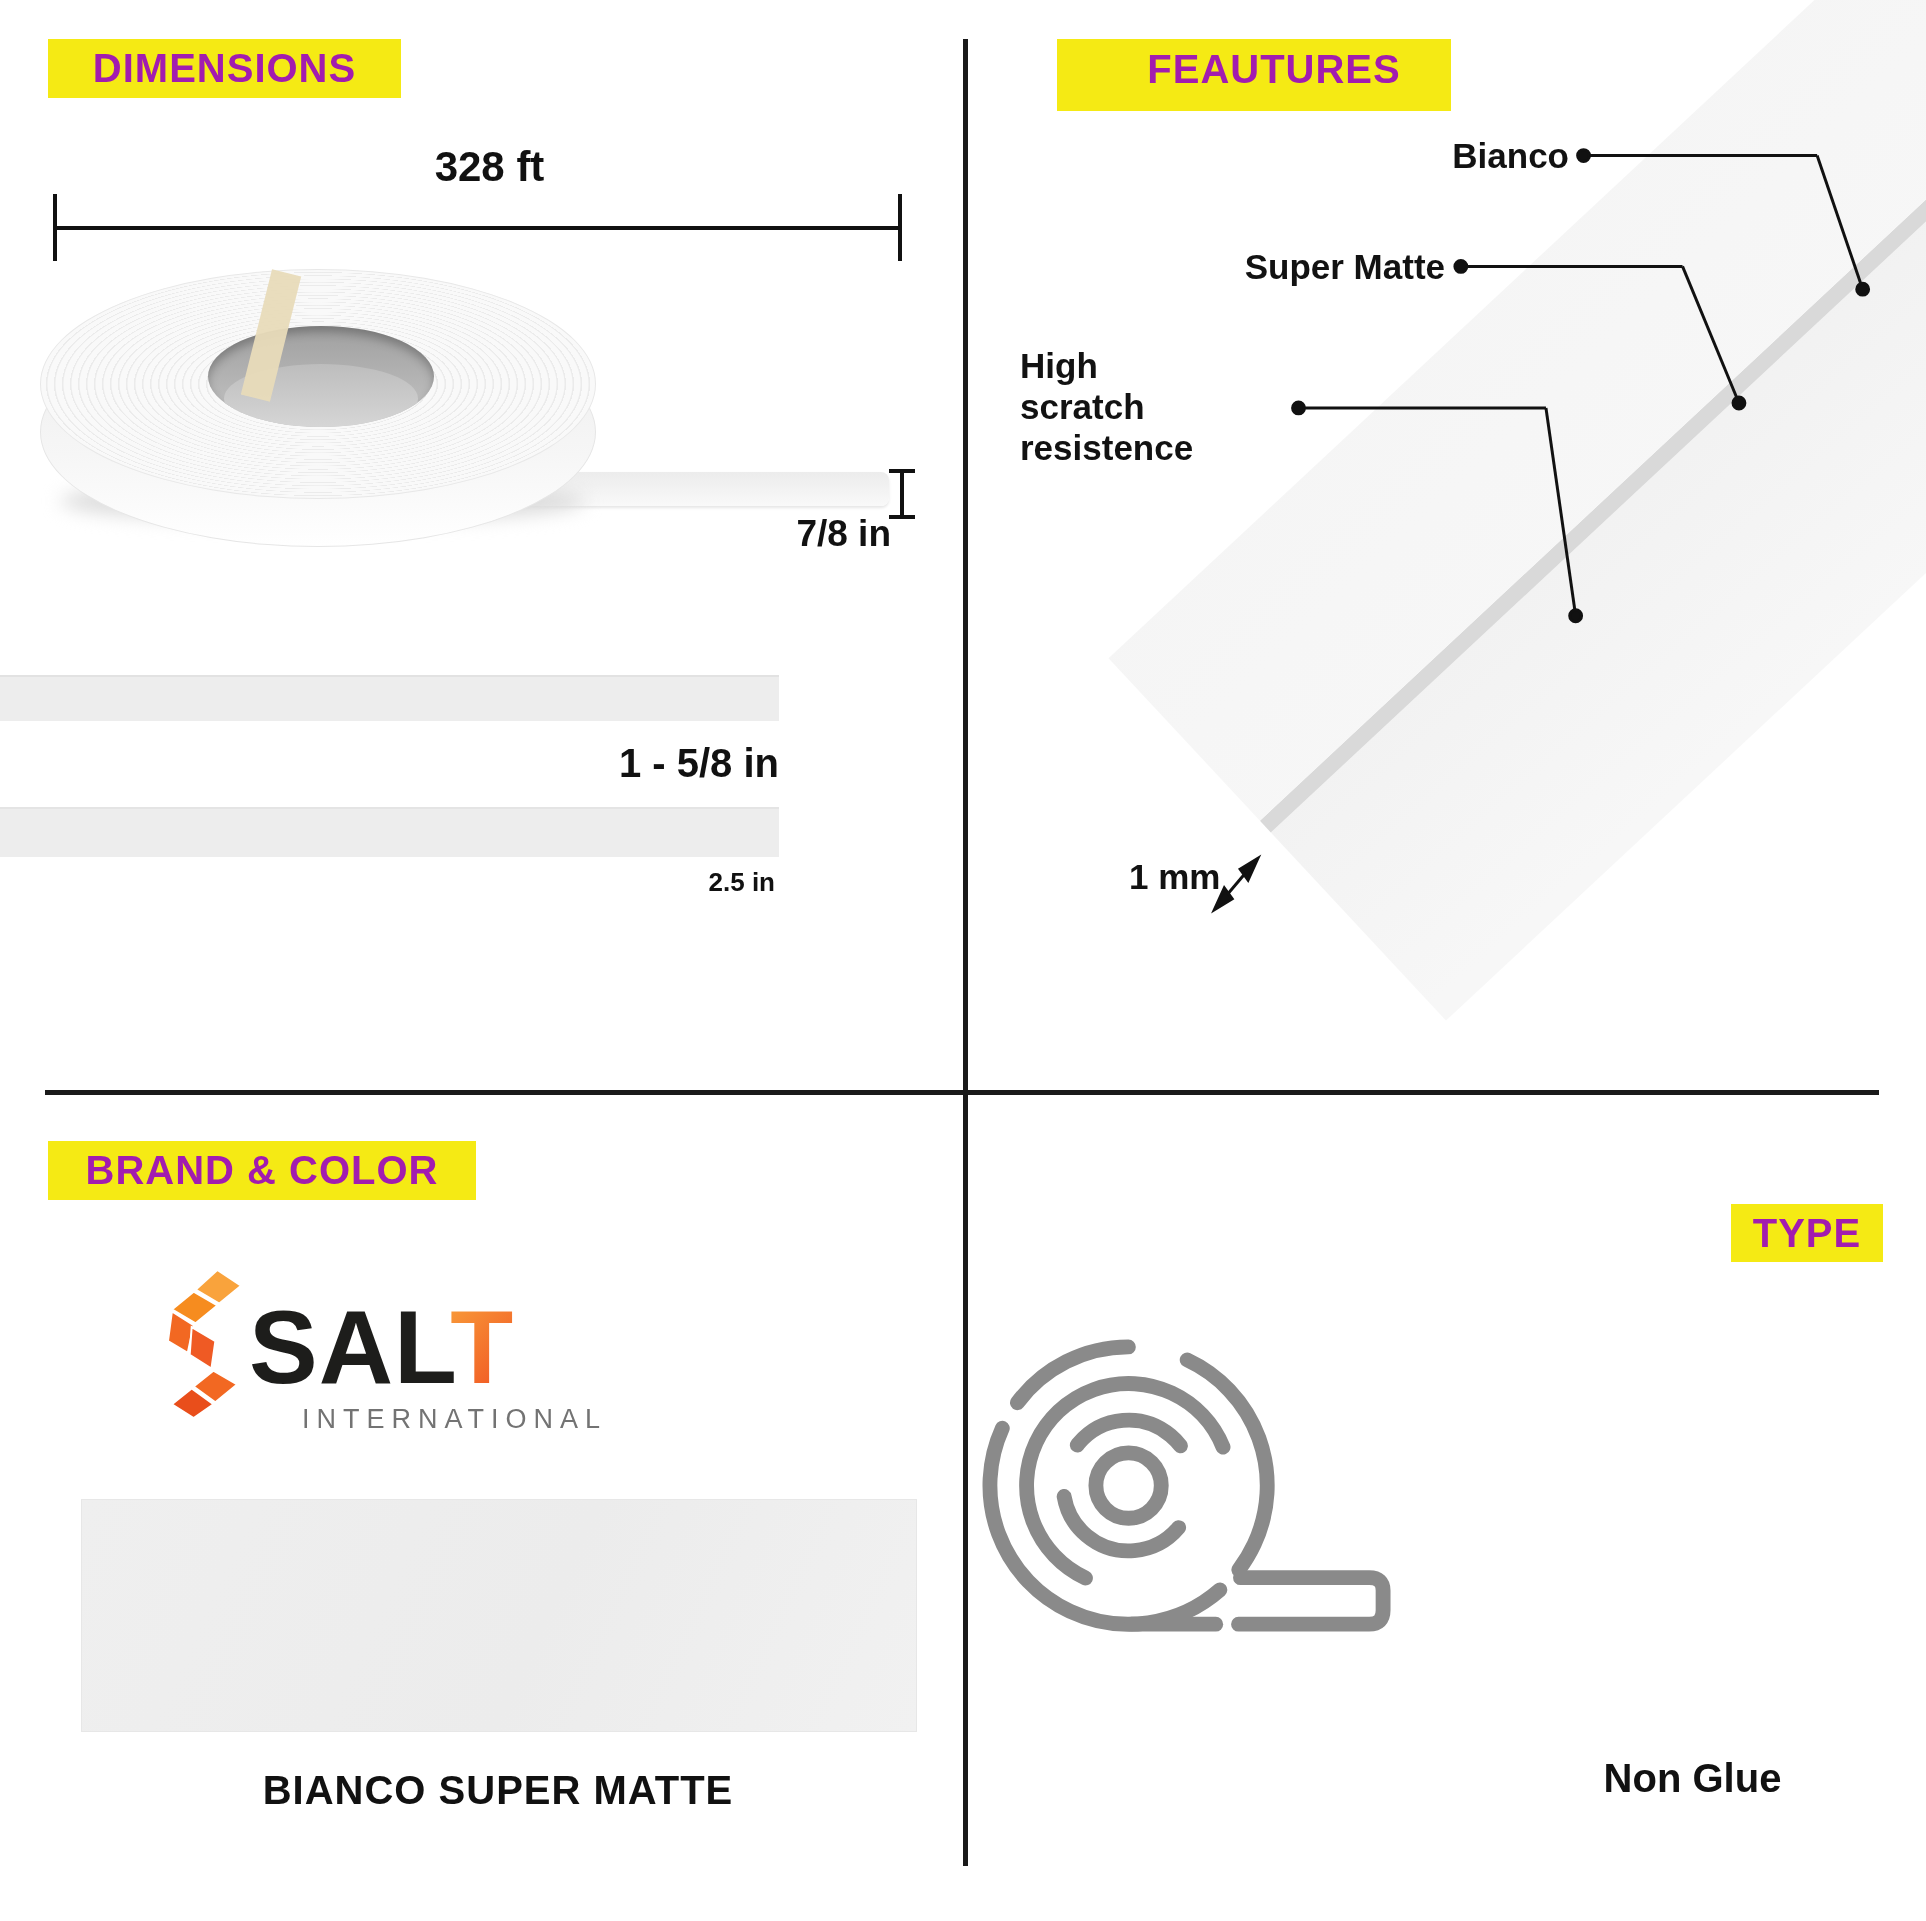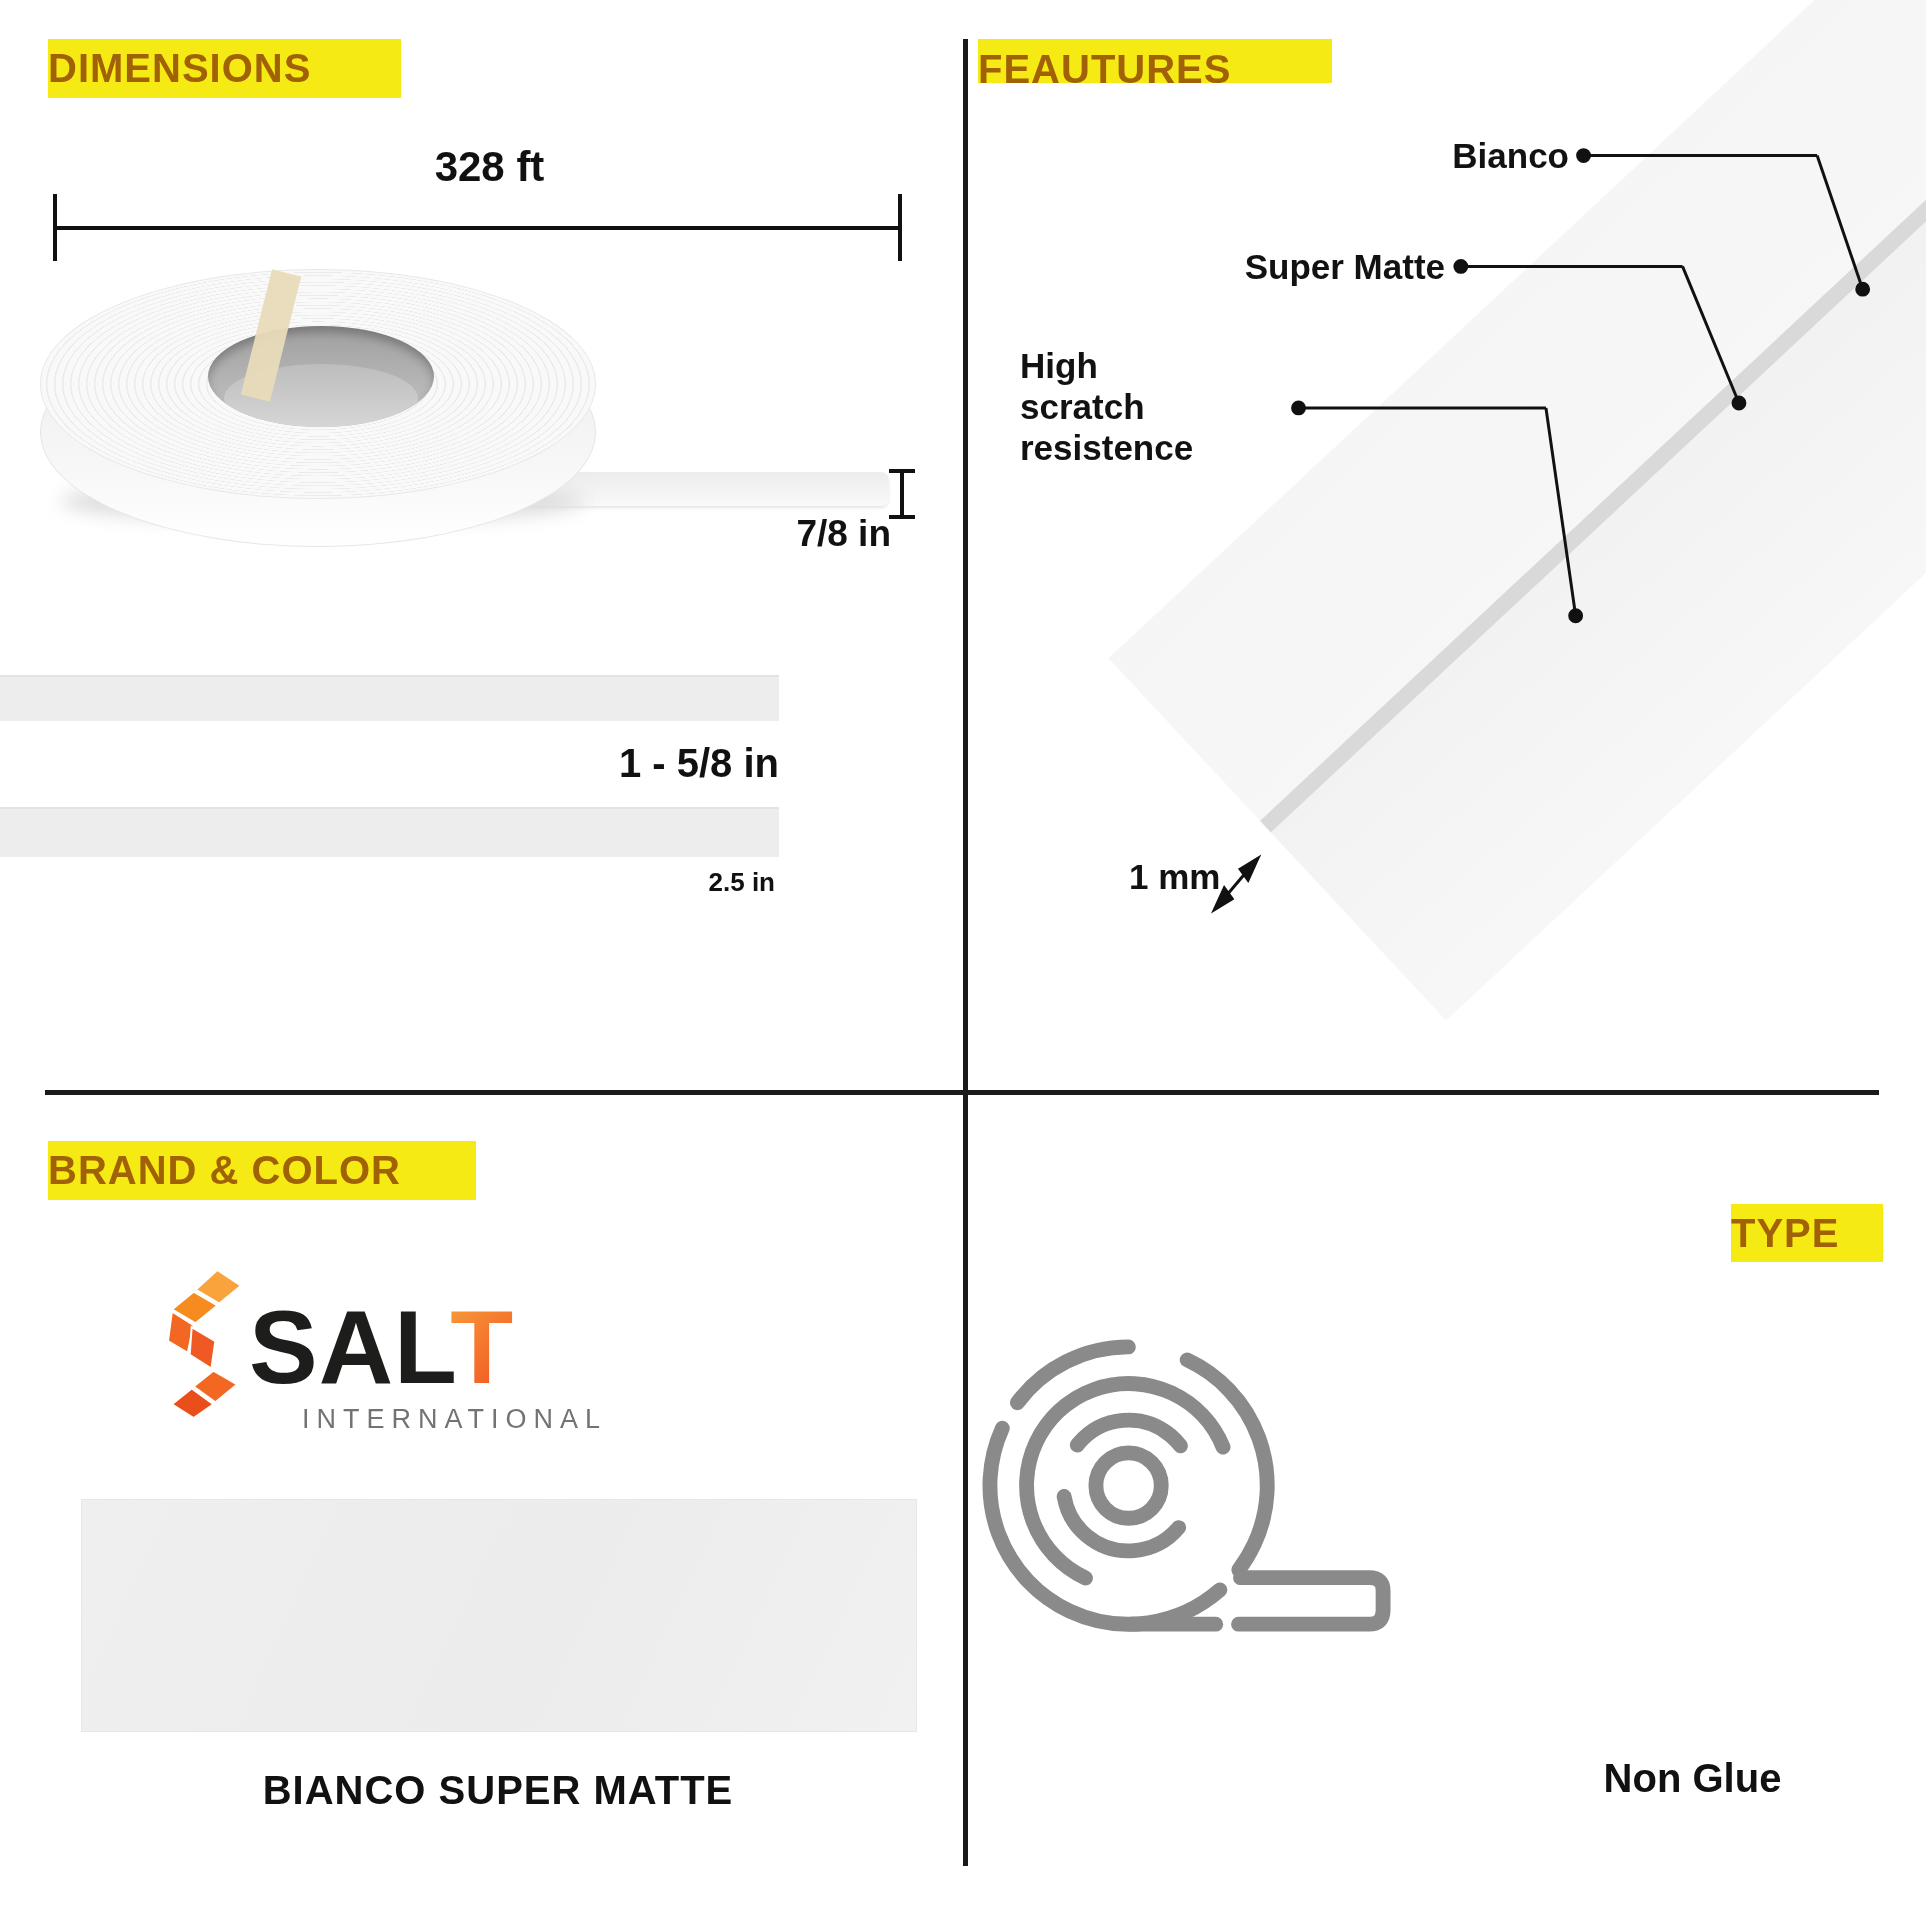--- a/index.html
+++ b/index.html
@@ -5,24 +5,24 @@
   html,body{margin:0;padding:0;background:#ffffff;}
   body{width:1927px;height:1922px;position:relative;overflow:hidden;
        font-family:"Liberation Sans", sans-serif;color:#111;}
   .abs{position:absolute;}
 
   
   .v-divider{left:963px;top:39px;width:5px;height:1827px;background:#1a1a1a;}
   .h-divider{left:45px;top:1090px;width:1834px;height:5px;background:#1a1a1a;}
 
   
-  .sec-header{background:#F5EA14;color:#a16207;font-weight:bold;
-    font-size:40px;letter-spacing:1px;}
+  .sec-header{background:#F5EA14;color:#a21caf;font-weight:bold;
+    font-size:40px;letter-spacing:1px;text-align:center;}
   .hdr-dimensions{left:48px;top:39px;width:353px;height:59px;line-height:59px;}
-  .hdr-features{left:978px;top:39px;width:354px;height:44px;line-height:60px;}
+  .hdr-features{left:1057px;top:39px;width:354px;height:72px;line-height:60px;padding-left:40px;}
   .hdr-brand{left:48px;top:1141px;width:428px;height:59px;line-height:59px;}
   .hdr-type{left:1731px;top:1204px;width:152px;height:58px;line-height:58px;}
 
   
   .len-label{left:351px;top:143px;width:277px;text-align:center;
     font-size:42px;font-weight:600;}
   .dim-line{left:54px;top:226px;width:846px;height:4px;background:#111;}
   .dim-tick{top:194px;width:4px;height:67px;background:#111;}
   .tick-l{left:53px;} .tick-r{left:898px;}
 

